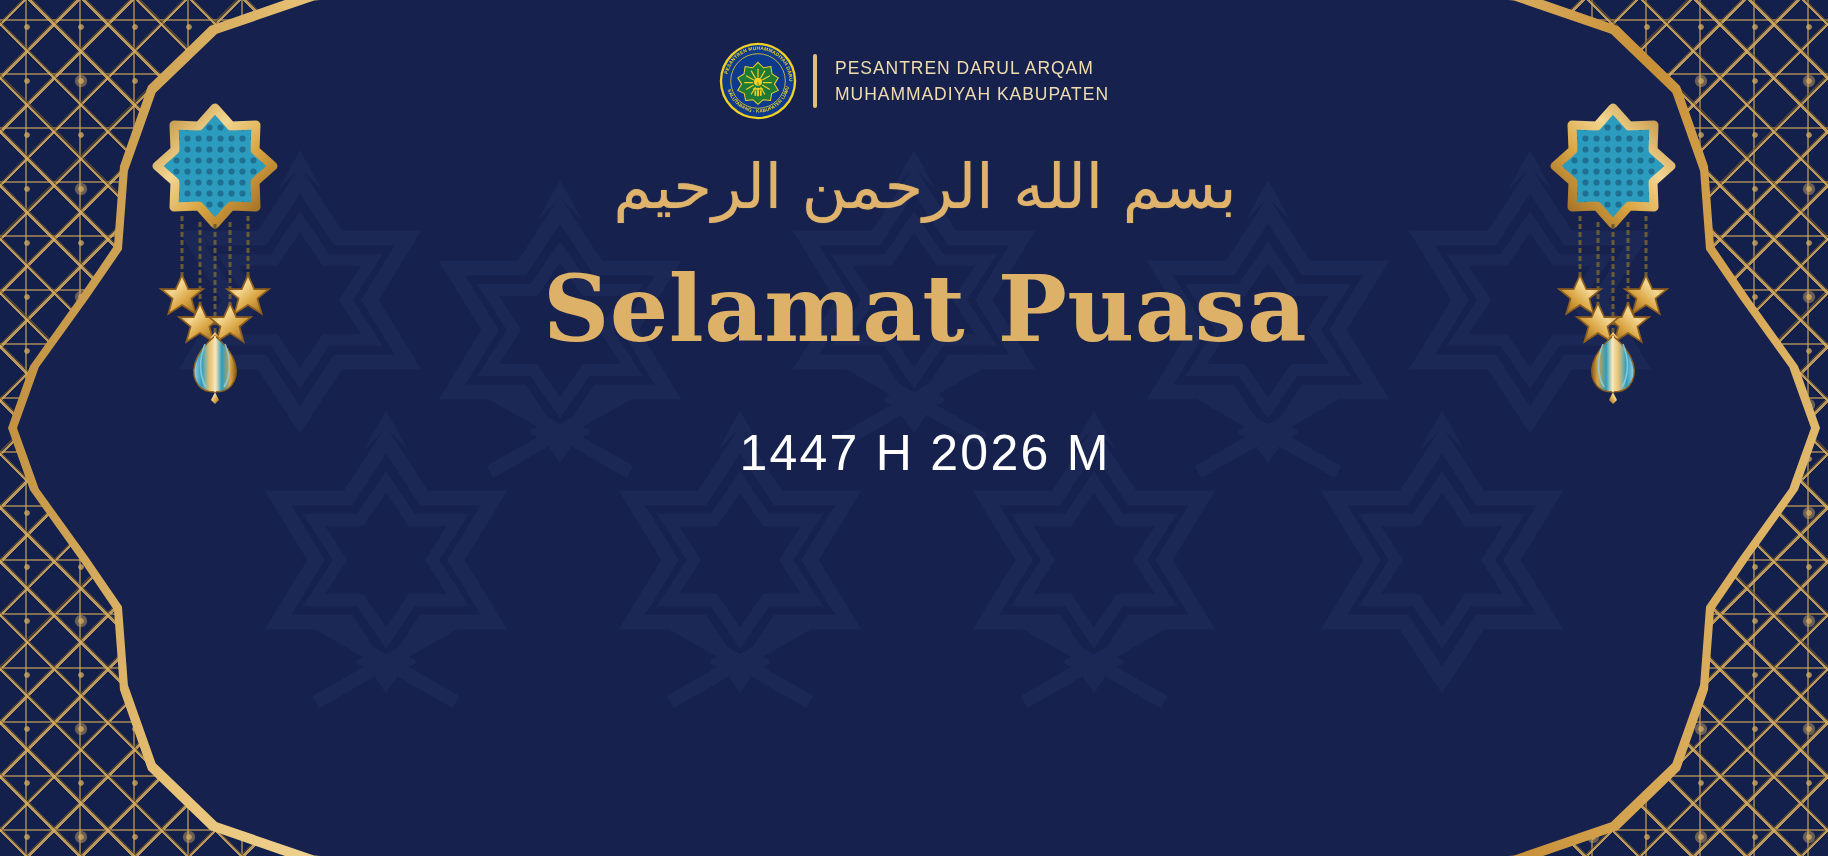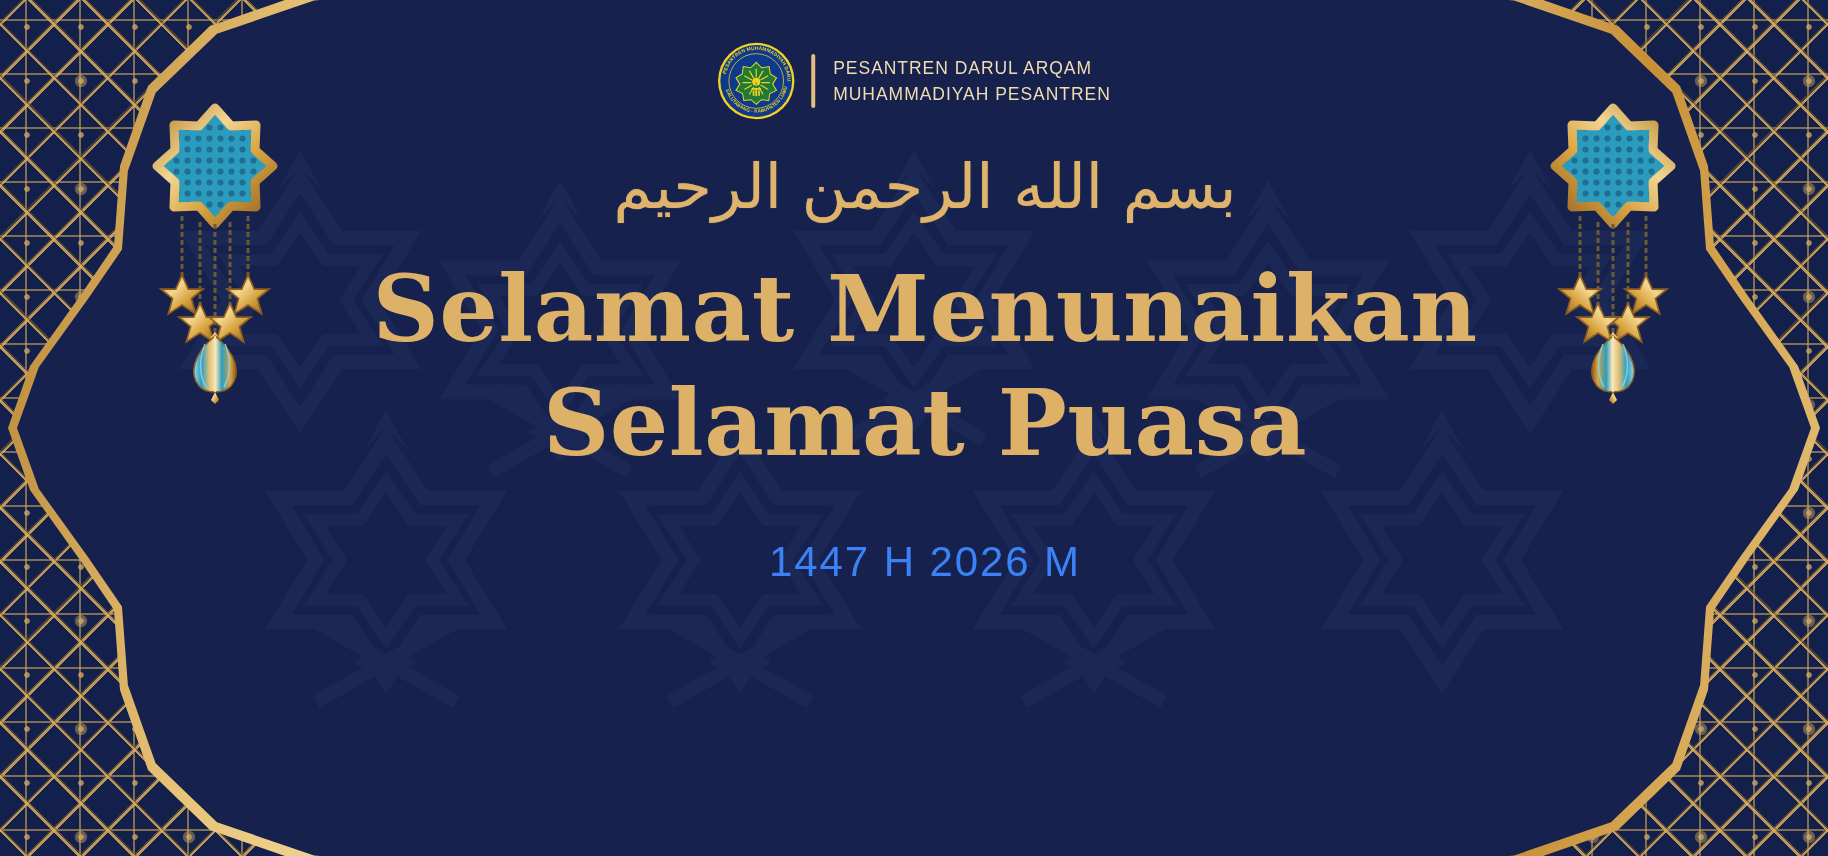--- a/index.html
+++ b/index.html
@@ -120,22 +120,22 @@
     color:#ddb167;
     font-family:"DejaVu Serif", serif;
     font-weight:700;
     font-size:92px;
     line-height:1.24;
     letter-spacing:.005em;
   }
   .title .ln{ display:block; }
   .year{
     margin-top:58px;
-    color:#3b82f6;
-    font-size:42px;
+    color:#ffffff;
+    font-size:50px;
     font-weight:400;
     letter-spacing:.045em;
   }
 
   
   .hanger{ position:absolute; top:104px; z-index:38; width:190px; height:300px; }
   .hanger.left{ left:120px; }
   .hanger.right{ right:120px; }
   .hanger svg{ width:100%; height:100%; display:block; overflow:visible; }
 </style>
@@ -227,21 +227,21 @@
         <rect x="-4.5" y="10" width="2.2" height="7" fill="#f2d024"></rect>
         <rect x="-1" y="10" width="2.2" height="7" fill="#f2d024"></rect>
         <rect x="2.5" y="10" width="2.2" height="7" fill="#f2d024"></rect>
       </g>
     </svg>
 
     <div class="rule"></div>
 
     <div class="org">
       <div class="org-line">PESANTREN DARUL ARQAM</div>
-      <div class="org-line">MUHAMMADIYAH PESANTREN</div>
+      <div class="org-line">MUHAMMADIYAH KABUPATEN</div>
     </div>
   </div>
 
   <div class="hanger left">
     <svg viewBox="0 0 190 300" aria-hidden="true">
       <defs>
         <pattern id="tealdots" width="11" height="11" patternUnits="userSpaceOnUse">
           <rect width="11" height="11" fill="#2b9cbe"></rect>
           <circle cx="5.5" cy="5.5" r="3.1" fill="#1f6f92"></circle>
         </pattern>
@@ -319,19 +319,18 @@
           <path d="M10,4 C16,18 16,36 9,47" stroke="#8fd0e0" stroke-width="1.6" fill="none" opacity=".85"></path>
           <path d="M0,52 L4,60 L0,64 L-4,60 Z" fill="url(#goldg)"></path>
         </g>
       </g>
     </svg>
   </div>
 
   <div class="content">
     <div class="bismillah">بسم الله الرحمن الرحيم</div>
     <div class="title">
-      <span class="ln">Selamat Menunaikan</span>
       <span class="ln">Selamat Puasa</span>
     </div>
     <div class="year">1447 H 2026 M</div>
   </div>
 
 </div>
 
 </body></html>

